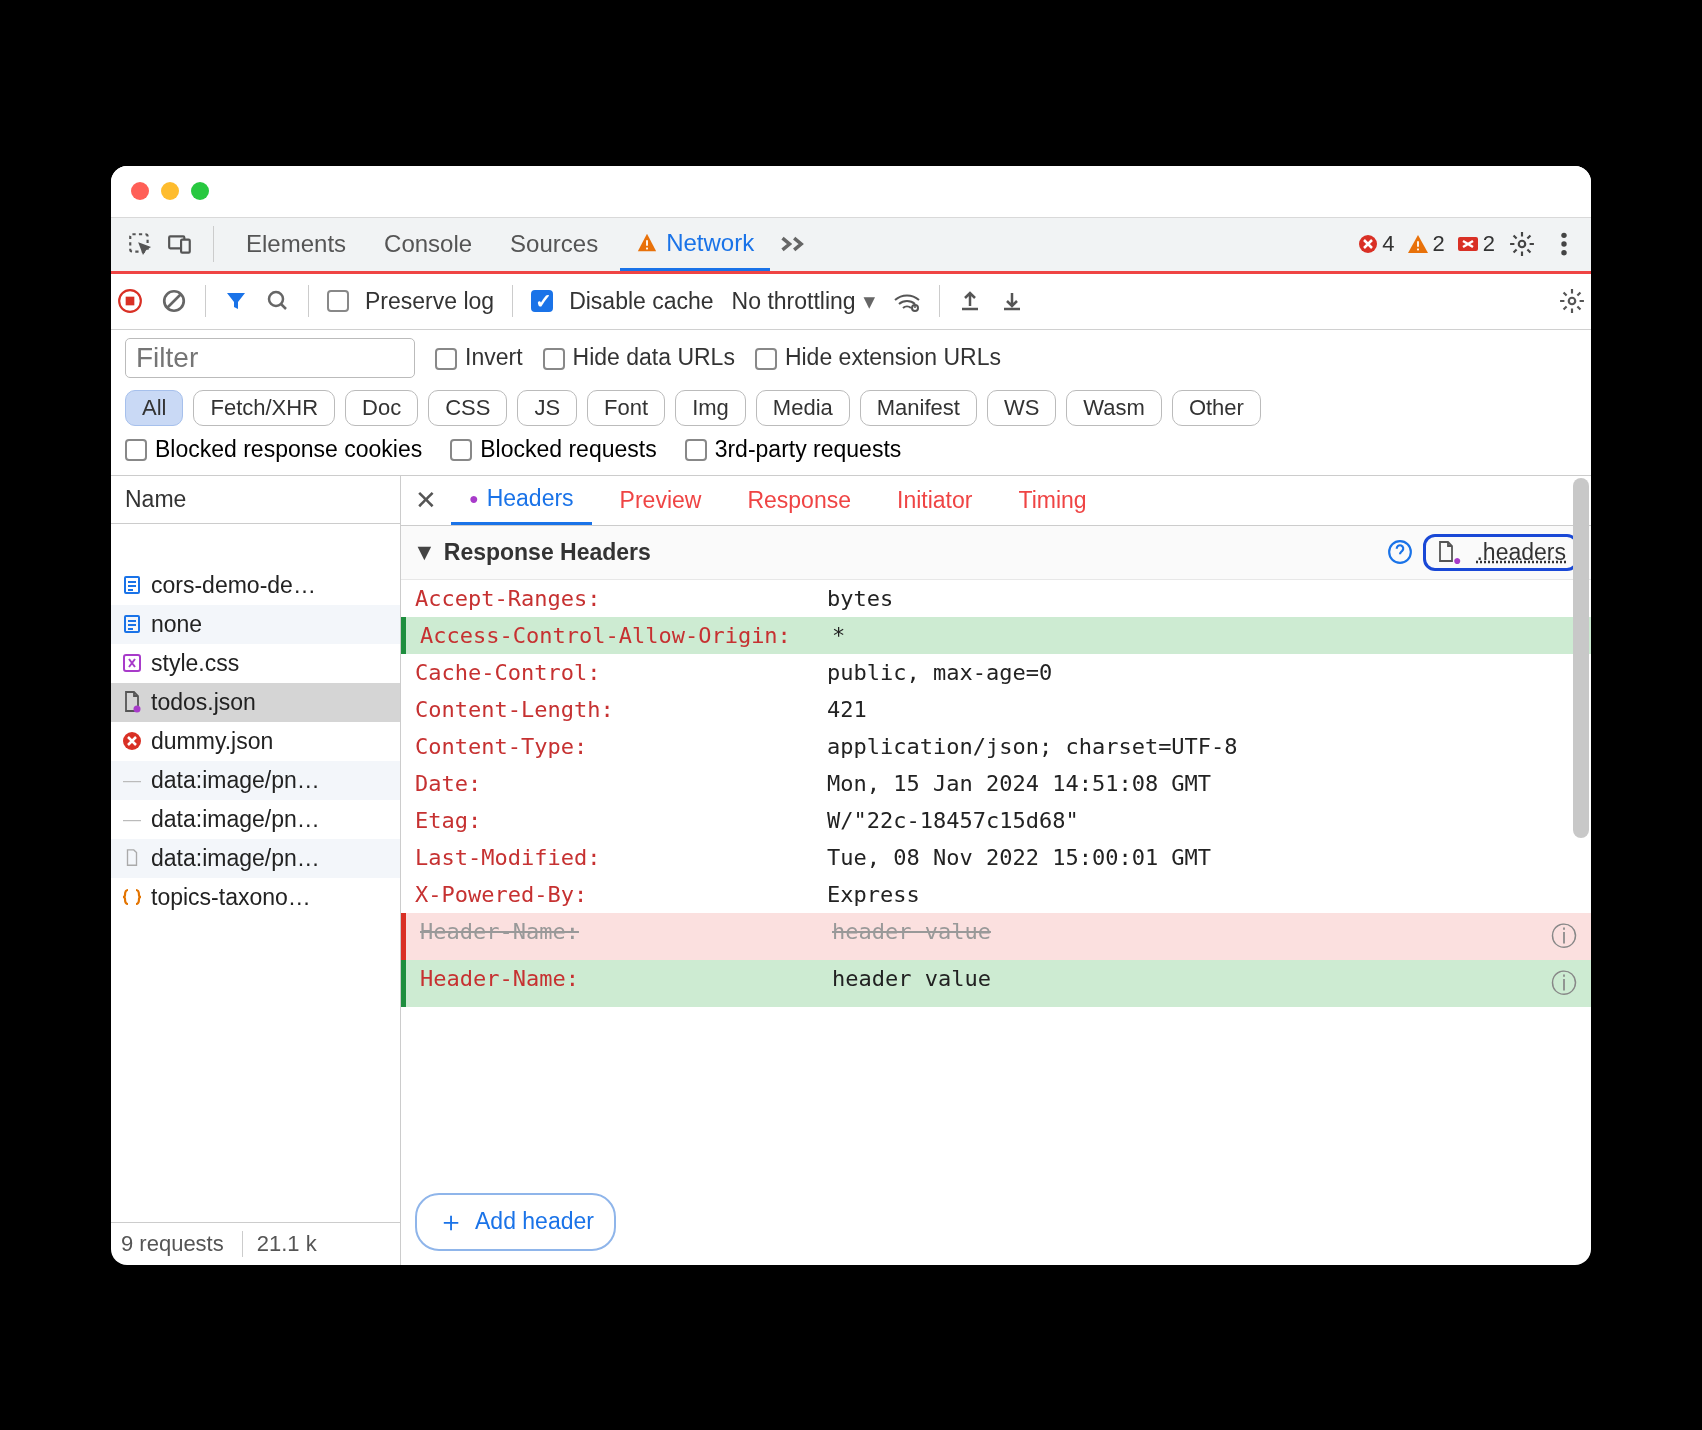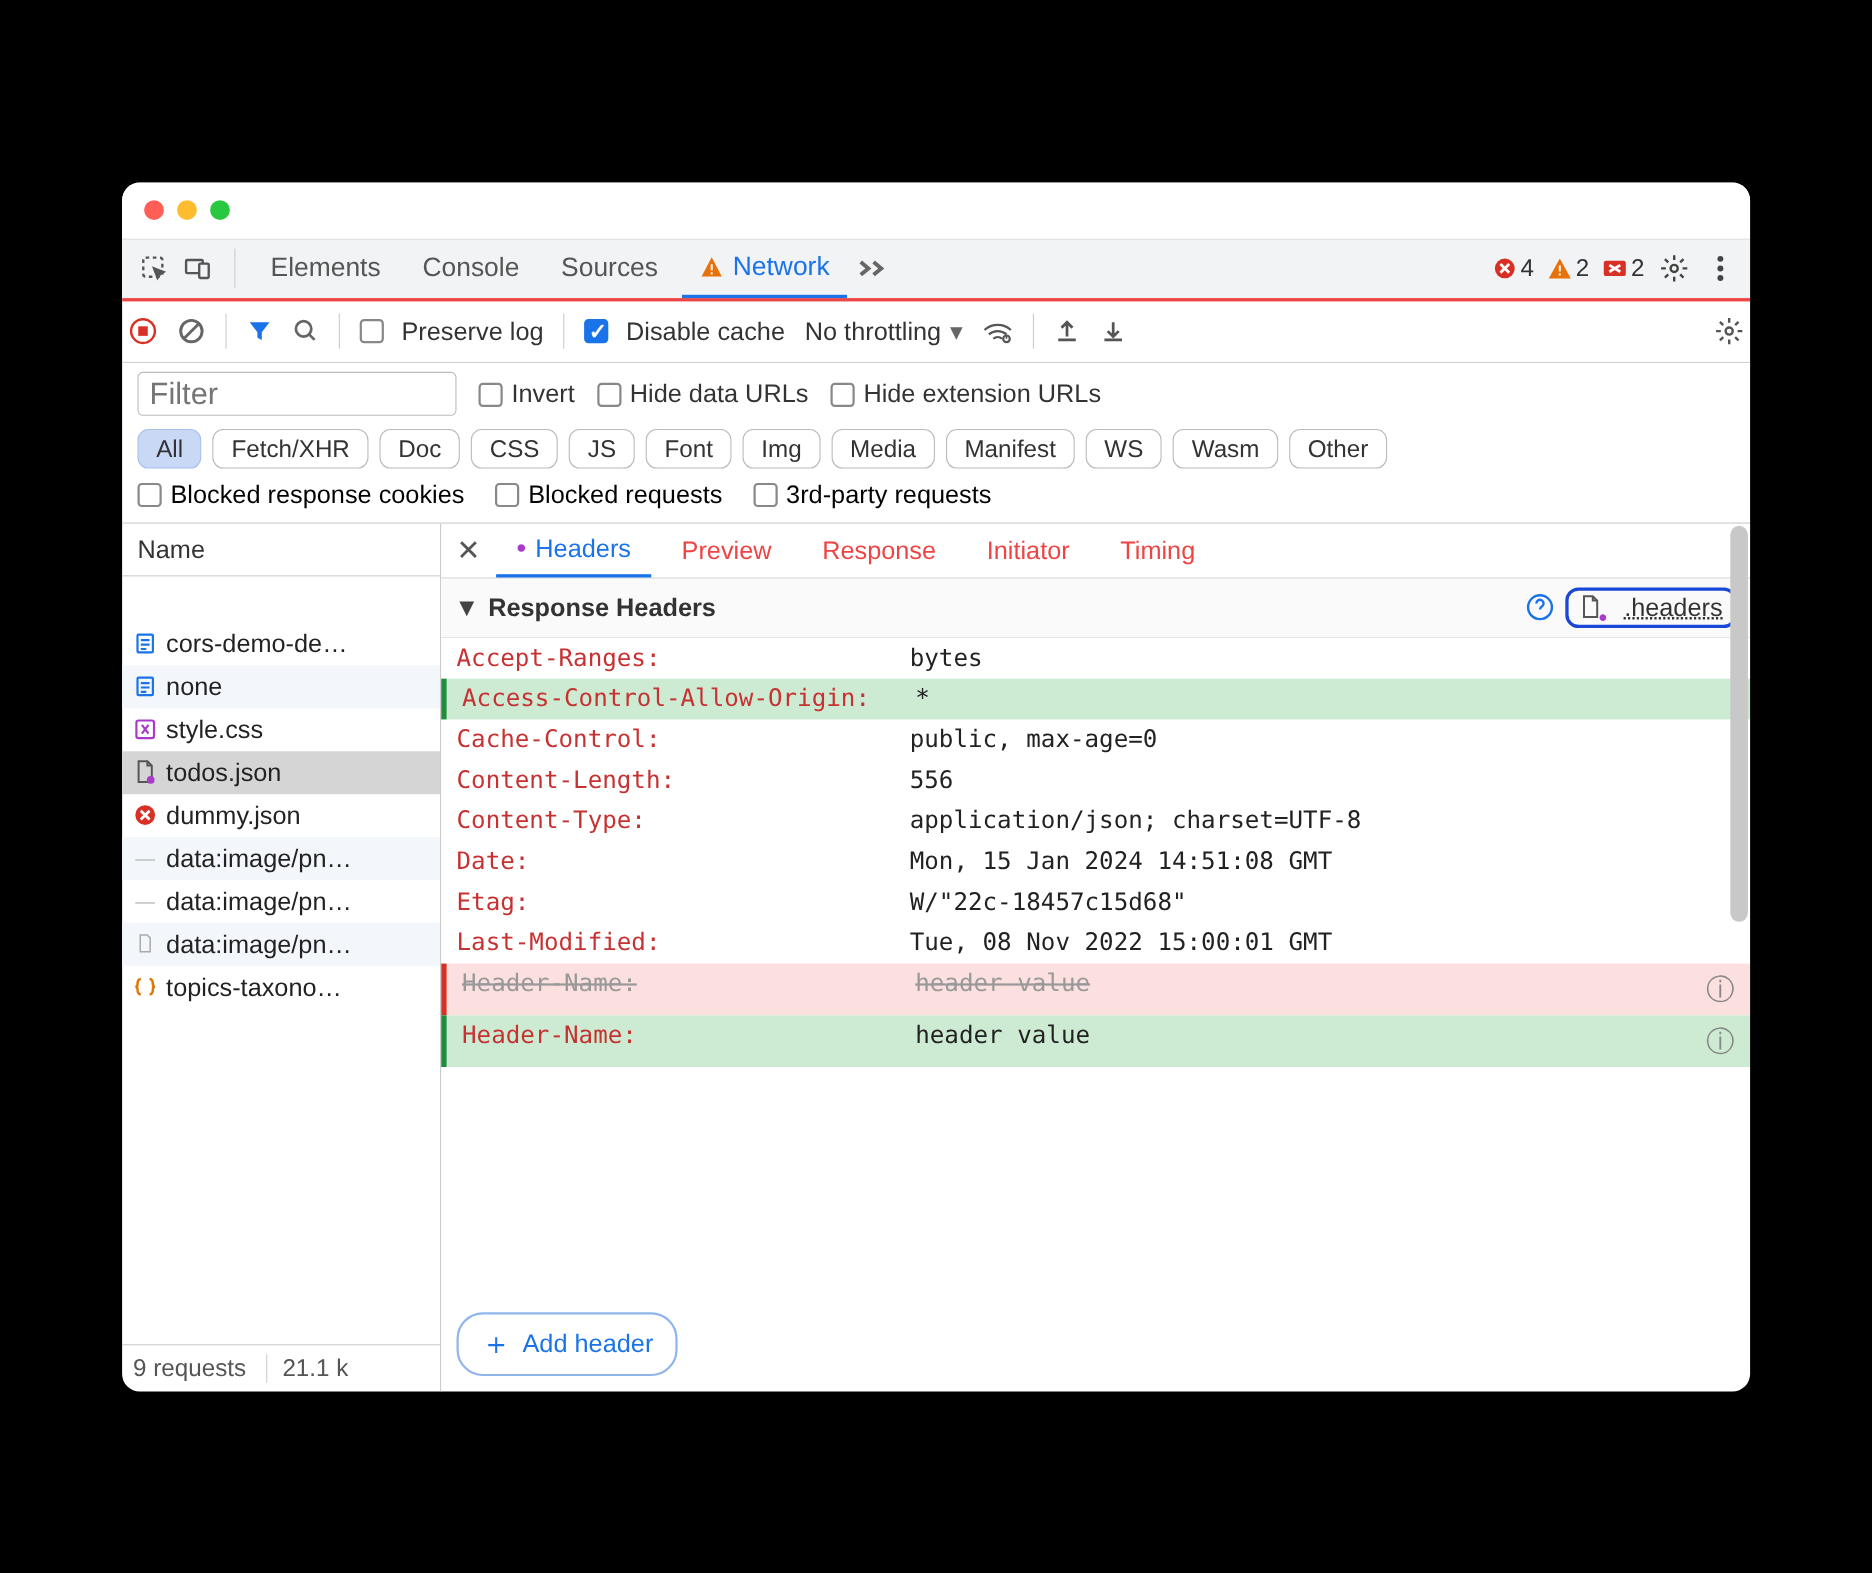--- a/index.html
+++ b/index.html
@@ -410,37 +410,41 @@
           <div class="hdrrow cors">
             <span class="k">Access-Control-Allow-Origin:</span>
             <span class="v">*</span>
           </div>
           <div class="hdrrow">
             <span class="k">Cache-Control:</span>
             <span class="v">public, max-age=0</span>
           </div>
           <div class="hdrrow">
             <span class="k">Content-Length:</span>
-            <span class="v">556</span>
+            <span class="v">421</span>
           </div>
           <div class="hdrrow">
             <span class="k">Content-Type:</span>
             <span class="v">application/json; charset=UTF-8</span>
           </div>
           <div class="hdrrow">
             <span class="k">Date:</span>
             <span class="v">Mon, 15 Jan 2024 14:51:08 GMT</span>
           </div>
           <div class="hdrrow">
             <span class="k">Etag:</span>
             <span class="v">W/"22c-18457c15d68"</span>
           </div>
           <div class="hdrrow">
             <span class="k">Last-Modified:</span>
             <span class="v">Tue, 08 Nov 2022 15:00:01 GMT</span>
+          </div>
+          <div class="hdrrow">
+            <span class="k">X-Powered-By:</span>
+            <span class="v">Express</span>
           </div>
           <div class="hdrrow removed">
             <span class="k">Header-Name:</span>
             <span class="v">header value</span>
             <span class="info">ⓘ</span>
           </div>
           <div class="hdrrow added">
             <span class="k">Header-Name:</span>
             <span class="v">header value</span>
             <span class="info">ⓘ</span>

